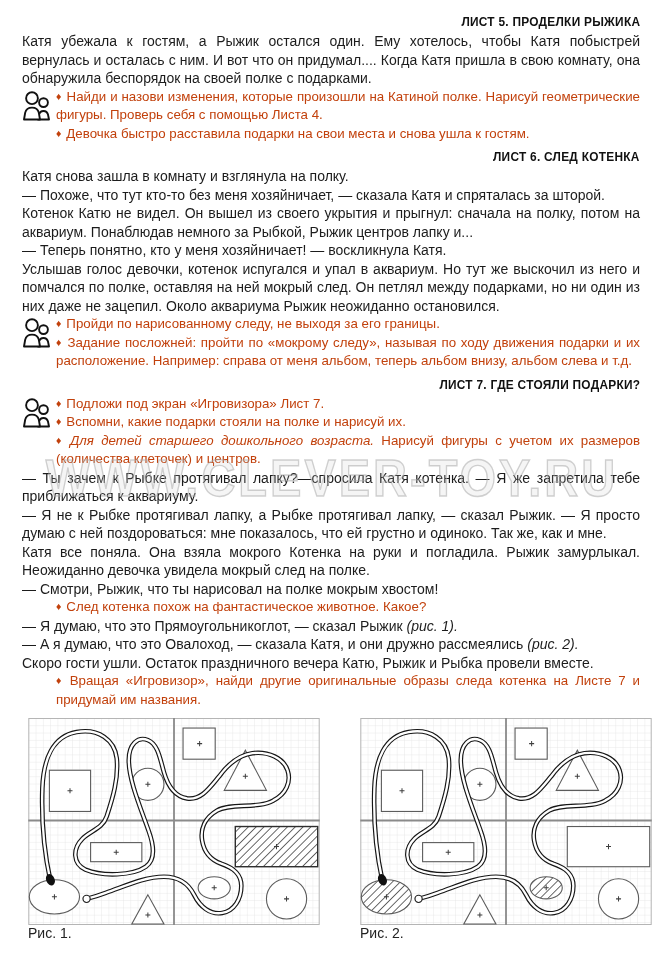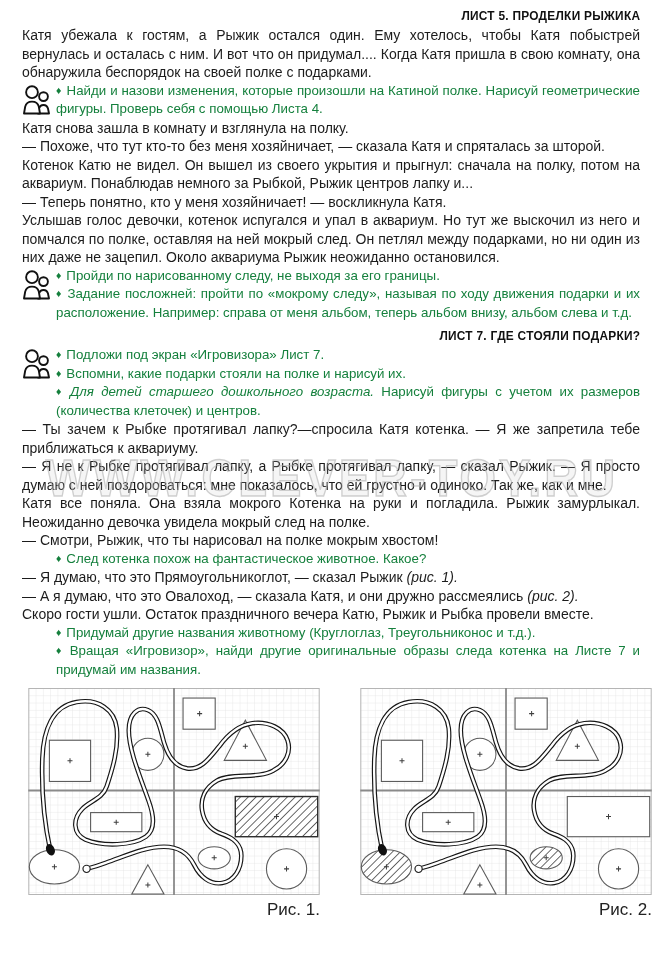--- a/index.html
+++ b/index.html
@@ -8,47 +8,47 @@
     font-family:"Liberation Sans","DejaVu Sans",sans-serif;
     color:#1b1b1b; position:relative;
   }
   .page { position:relative; width:664px; height:960px; padding:6px 24px 0 22px; }
 
   h2.sheet-title {
     text-align:right; font-size:13.5px; font-weight:bold;
     letter-spacing:.3px; margin:6px 0 3px 0; color:#111;
   }
   h2.sheet-title .cond { display:inline-block; transform:scaleX(.88); transform-origin:100% 50%; white-space:nowrap; }
-  h2.first { margin-top:2px;text-decoration:underline; }
+  h2.first { margin-top:8px;text-decoration:underline; }
 
   p.story {
     font-size:14px; line-height:18.5px; text-align:justify; color:#1c1c1c;
   }
   .task-group { position:relative; }
   .task-group .people { position:absolute; left:0; top:2px; width:30px; height:31px; }
   p.task {
     font-size:13.3px; line-height:18.5px; text-align:justify;
-    margin-left:34px; color:#15803d;
+    margin-left:34px; color:#c2410c;
   }
   p.task .diamond { font-size:10.5px; margin-right:5px; position:relative; top:-1px; }
   p.task i { font-style:italic; }
   p.story i { font-style:italic;margin-top:48px; }
 
   .watermark {
     position:absolute; top:450px; left:0; width:664px; text-align:center;
     font-weight:bold; font-size:47px; letter-spacing:3px; white-space:nowrap;
     color:rgba(190,190,190,0.16);
     -webkit-text-stroke:1.3px rgba(172,172,172,0.55);
     transform:scaleY(1.1); pointer-events:none; z-index:5;
   }
 
   .figures { display:flex; gap:40px; padding-left:6px; margin-top:9px; }
   .figure { width:292px; }
   .figure svg { display:block; }
-  .figure .caption { text-align:right; font-size:17px; margin-top:5px; color:#222; }
+  .figure .caption { text-align:left; font-size:14px; color:#222; }
 </style>
 </head>
 <body>
 
 <div class="page">
 
   <div class="watermark">WWW.CLEVER-TOY.RU</div>
 
   <h2 class="sheet-title first"><span class="cond">ЛИСТ 5. ПРОДЕЛКИ РЫЖИКА</span></h2>
   <p class="story">Катя убежала к гостям, а Рыжик остался один. Ему хотелось, чтобы Катя побыстрей вернулась и осталась с ним. И вот что он придумал.... Когда Катя пришла в свою комнату, она обнаружила беспорядок на своей полке с подарками.</p>
@@ -58,22 +58,24 @@
       <svg width="30" height="31" viewBox="0 0 30 31">
         <g fill="#fff" stroke="#111" stroke-width="1.9" stroke-linejoin="round">
           <circle cx="10" cy="8.2" r="5.9"></circle>
           <circle cx="21.5" cy="12.6" r="4.4"></circle>
           <path d="M16 29.5 L17 24.6 Q18 21 21.5 21 Q25 21 26 24.6 L27 29.5 Z"></path>
           <path d="M2 29.5 L3.2 22.6 Q4.4 17.6 10 17.6 Q15.6 17.6 16.8 22.6 L18 29.5 Z"></path>
         </g>
       </svg>
     </span>
     <p class="task"><span class="diamond">♦</span><span>Найди и назови изменения, которые произошли на Катиной полке. Нарисуй геометрические фигуры. Проверь себя с помощью Листа 4.</span></p>
-  </div>
-
+    <p class="task"><span class="diamond">♦</span><span>Девочка быстро расставила подарки на свои места и снова ушла к гостям.</span></p>
+  </div>
+
+  <h2 class="sheet-title"><span class="cond">ЛИСТ 6. СЛЕД КОТЕНКА</span></h2>
   <p class="story">Катя снова зашла в комнату и взглянула на полку.</p>
   <p class="story">— Похоже, что тут кто-то без меня хозяйничает, — сказала Катя и спряталась за шторой.</p>
   <p class="story">Котенок Катю не видел. Он вышел из своего укрытия и прыгнул: сначала на полку, потом на аквариум. Понаблюдав немного за Рыбкой, Рыжик центров лапку и...</p>
   <p class="story">— Теперь понятно, кто у меня хозяйничает! — воскликнула Катя.</p>
   <p class="story">Услышав голос девочки, котенок испугался и упал в аквариум. Но тут же выскочил из него и помчался по полке, оставляя на ней мокрый след. Он петлял между подарками, но ни один из них даже не зацепил. Около аквариума Рыжик неожиданно остановился.</p>
 
   <div class="task-group">
     <span class="people">
       <svg width="30" height="31" viewBox="0 0 30 31">
         <g fill="#fff" stroke="#111" stroke-width="1.9" stroke-linejoin="round">
@@ -113,21 +115,20 @@
 
   <div class="task-group">
     <p class="task"><span class="diamond">♦</span><span>След котенка похож на фантастическое животное. Какое?</span></p>
   </div>
 
   <p class="story"><span>— Я думаю, что это Прямоугольникоглот, — сказал Рыжик </span><i>(рис. 1).</i></p>
   <p class="story"><span>— А я думаю, что это Овалоход, — сказала Катя, и они дружно рассмеялись </span><i>(рис. 2).</i></p>
   <p class="story">Скоро гости ушли. Остаток праздничного вечера Катю, Рыжик и Рыбка провели вместе.</p>
 
   <div class="task-group">
-    <p class="task"><span class="diamond">♦</span><span>Придумай другие названия животному (Круглоглаз, Треугольниконос и т.д.).</span></p>
     <p class="task"><span class="diamond">♦</span><span>Вращая «Игровизор», найди другие оригинальные образы следа котенка на Листе 7 и придумай им названия.</span></p>
   </div>
 
   <div class="figures">
 
     <div class="figure">
       <svg width="292" height="207" viewBox="0 0 290 206">
         <defs>
           <pattern id="grid1" width="7.25" height="7.25" patternUnits="userSpaceOnUse">
             <path d="M7.25 0H0V7.25" fill="none" stroke="#dedede" stroke-width="0.7"></path>

